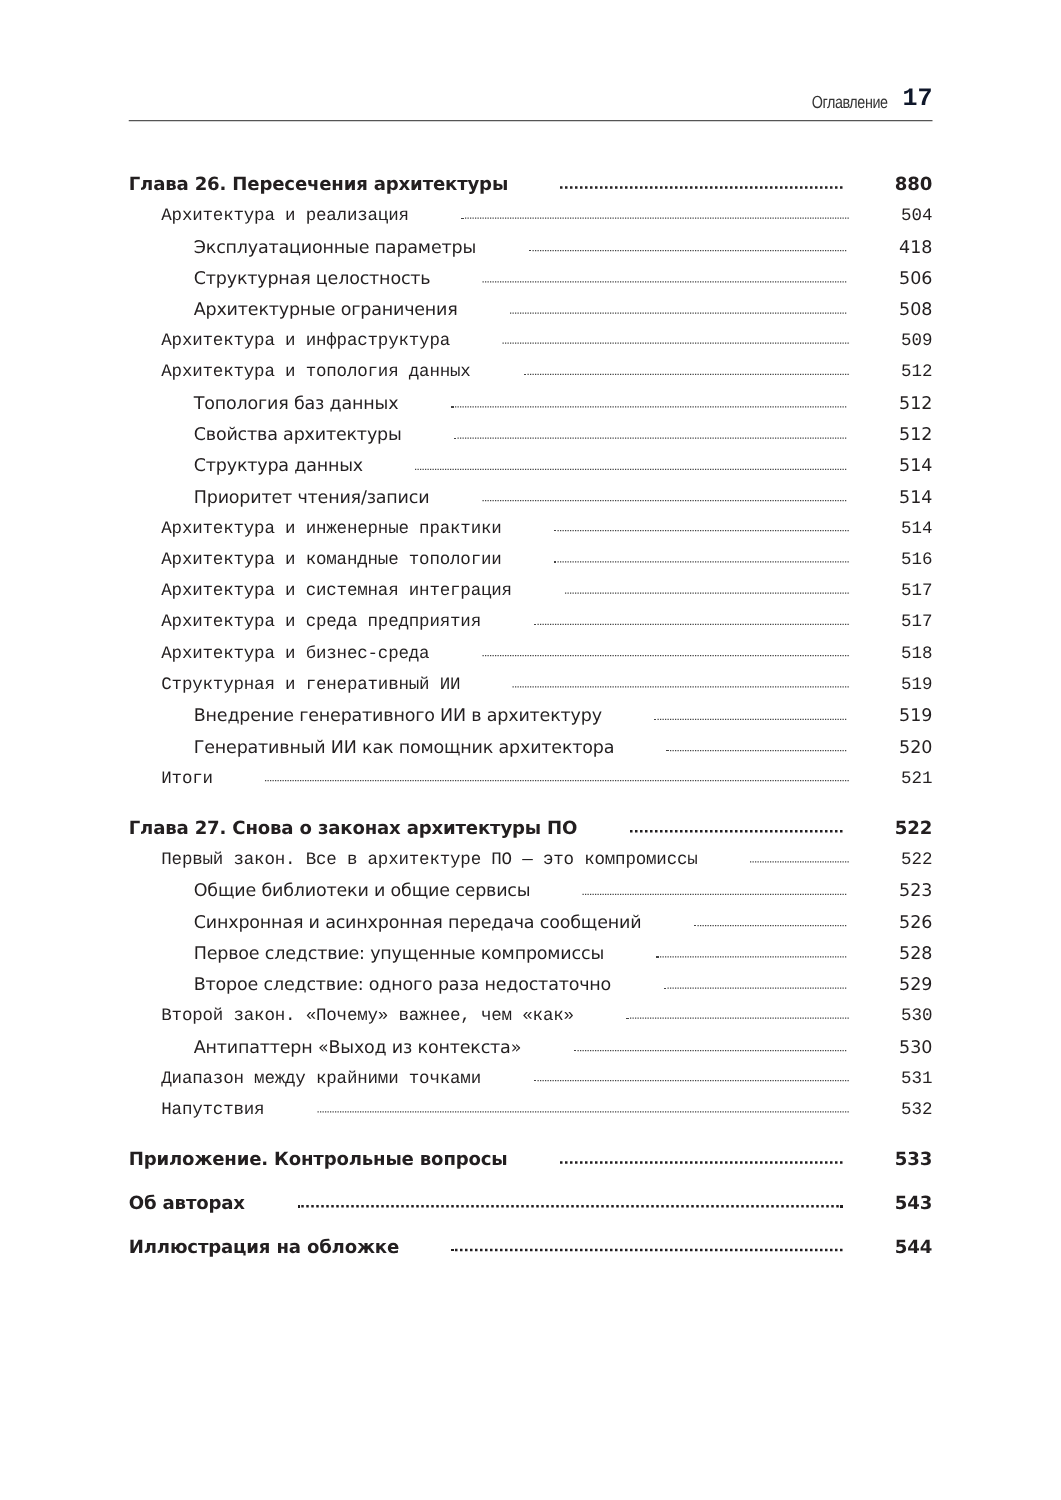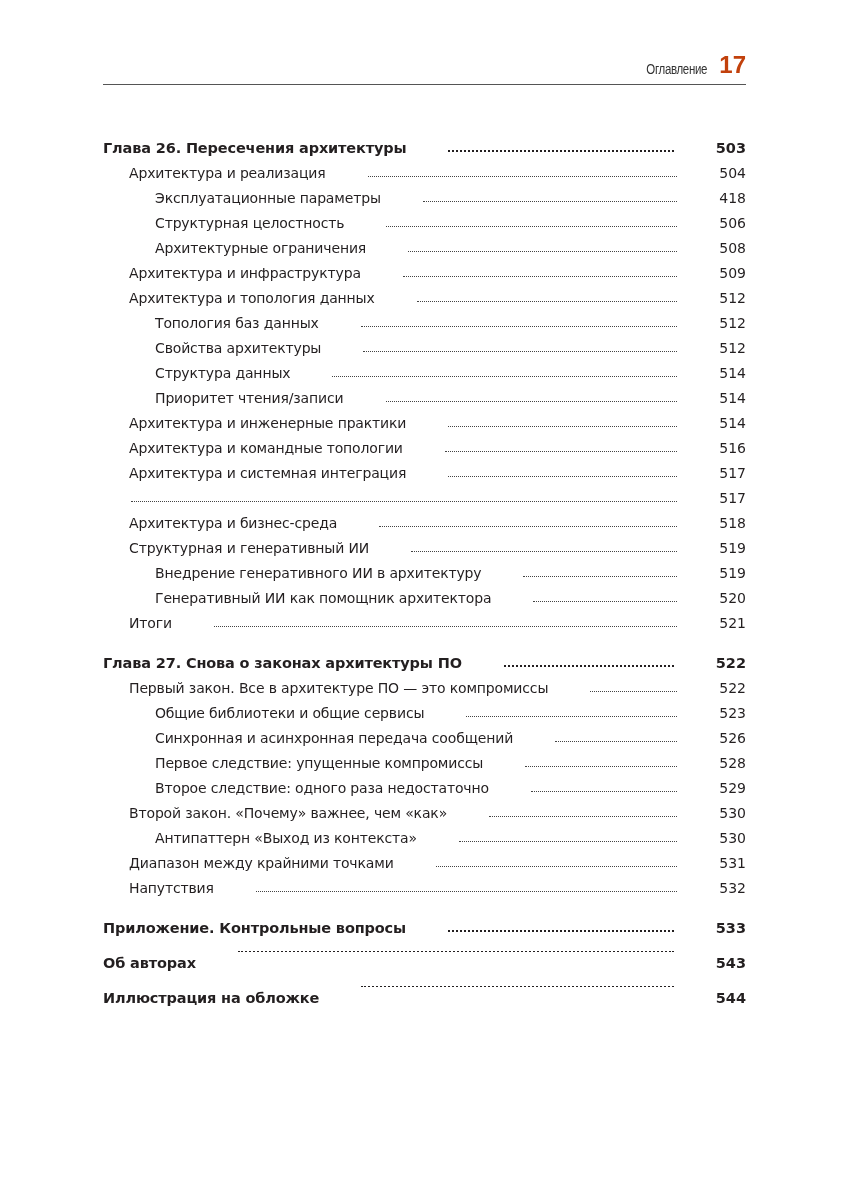--- a/index.html
+++ b/index.html
@@ -17,44 +17,44 @@
   }
   .page {
     position: absolute;
     left: 103px;
     top: 0;
     width: 643px;
   }
   .running-header {
     position: absolute;
     left: 0;
-    top: 50px;
+    top: 62px;
     width: 643px;
     height: 34px;
     border-bottom: 1.3px solid #555;
     display: flex;
     justify-content: flex-end;
     align-items: flex-end;
   }
   .running-header .section-name {
     font-family: "Liberation Sans", sans-serif;
     font-size: 14px;
     letter-spacing: -0.4px;
     transform: scaleX(0.82);
     transform-origin: right bottom;
     margin-right: 12px;
     padding-bottom: 7px;
     color: #333;
   }
   .running-header .page-number {
-    font-family: Liberation Sans, sans-serif;
+    font-family: Liberation Mono, monospace;
     font-weight: bold;
-    font-size: 24px;
+    font-size: 20px;
     padding-bottom: 5px;
-    color: #c2410c;
+    color: #0f172a;
   }
   .toc {
     position: absolute;
     left: 0;
     top: 136px;
     width: 643px;
   }
   .toc-entry {
     display: flex;
     align-items: baseline;
@@ -80,41 +80,41 @@
     top: -1px;
   }
   .toc-entry .page {
     position: static;
     width: auto;
     flex: 0 0 auto;
     text-align: right;
   }
   .lvl0 { font-weight: bold; font-size: 14.5px; }
   .lvl0 .leader { border-bottom: 2px dotted #231f20; }
-  .lvl1 { padding-left: 26px; }
+  .lvl1 { padding-left: 26px; font-family: Liberation Mono, monospace; }
   .lvl2 { padding-left: 52px; }
   .gap-before { margin-top: 15px; }
-  .gap-before-small { margin-top: 10px; align-items: center; }
+  .gap-before-small { margin-top: 10px; }
 </style>
 </head>
 <body>
 
 <div class="page">
 
   <div class="running-header">
     <span class="section-name">Оглавление</span>
     <span class="page-number">17</span>
   </div>
 
   <div class="toc">
 
     <div class="toc-entry lvl0">
       <span class="title">Глава 26. Пересечения архитектуры</span>
       <span class="leader"></span>
-      <span class="page">503</span>
+      <span class="page">880</span>
     </div>
     <div class="toc-entry lvl1">
       <span class="title">Архитектура и реализация</span>
       <span class="leader"></span>
       <span class="page">504</span>
     </div>
     <div class="toc-entry lvl2">
       <span class="title">Эксплуатационные параметры</span>
       <span class="leader"></span>
       <span class="page">418</span>
@@ -168,20 +168,21 @@
       <span class="title">Архитектура и командные топологии</span>
       <span class="leader"></span>
       <span class="page">516</span>
     </div>
     <div class="toc-entry lvl1">
       <span class="title">Архитектура и системная интеграция</span>
       <span class="leader"></span>
       <span class="page">517</span>
     </div>
     <div class="toc-entry lvl1">
+      <span class="title">Архитектура и среда предприятия</span>
       <span class="leader"></span>
       <span class="page">517</span>
     </div>
     <div class="toc-entry lvl1">
       <span class="title">Архитектура и бизнес-среда</span>
       <span class="leader"></span>
       <span class="page">518</span>
     </div>
     <div class="toc-entry lvl1">
       <span class="title">Структурная и генеративный ИИ</span>

